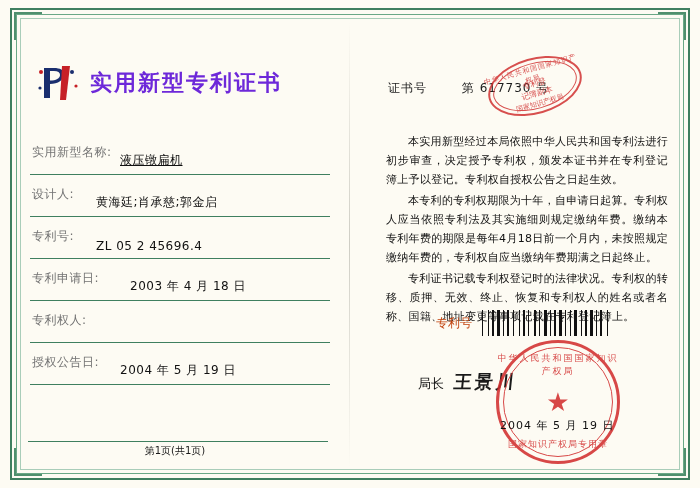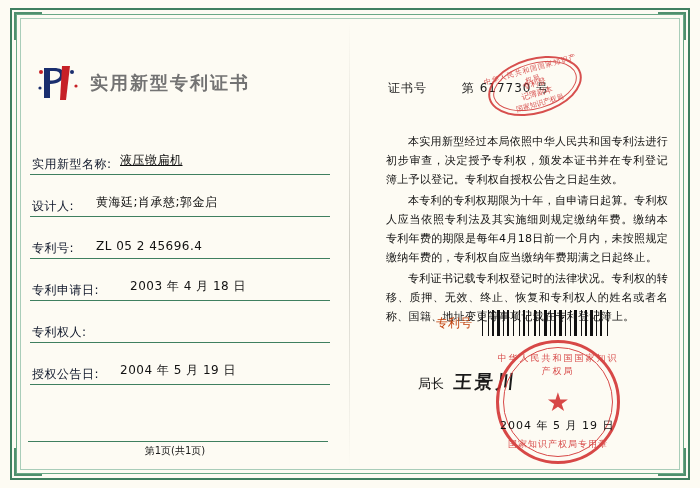--- a/index.html
+++ b/index.html
@@ -80,24 +80,24 @@
     gap: 8px;
   }
   .emblem {
     position: relative;
     width: 46px;
     height: 42px;
   }
   .emblem svg { display: block; }
   .main-title {
     font-family: "DejaVu Sans", "Liberation Sans", sans-serif;
-    font-size: 18px;
+    font-size: 22px;
     font-weight: bold;
     letter-spacing: 2px;
-    color: #737373;
+    color: #6d28d9;
     white-space: nowrap;
   }
 
   
   .cert-no {
     position: absolute;
     left: 388px;
     top: 80px;
     font-size: 12px;
     color: #1d1d1d;
@@ -169,23 +169,23 @@
   .field .line {
     position: absolute;
     left: 0;
     right: 0;
     bottom: 0;
     border-bottom: 1px solid #3f7f5f;
   }
   .field .label {
     position: absolute;
     left: 2px;
-    bottom: 2px;
+    bottom: 14px;
     font-size: 12px;
-    color: #0f172a;
+    color: #737373;
     letter-spacing: 0.5px;
   }
   .field .value {
     position: absolute;
     bottom: 6px;
     font-size: 12px;
     color: #111;
     letter-spacing: 0.5px;
     white-space: nowrap;
   }

